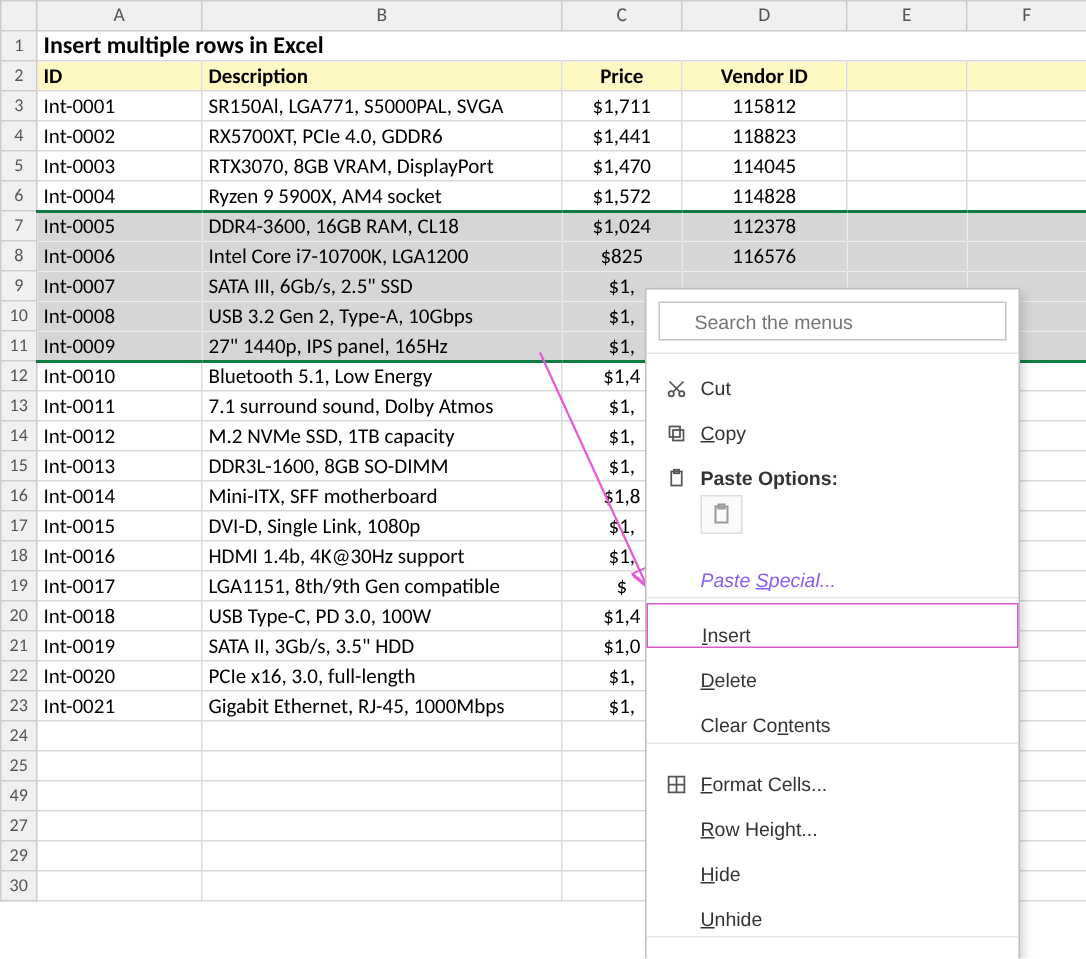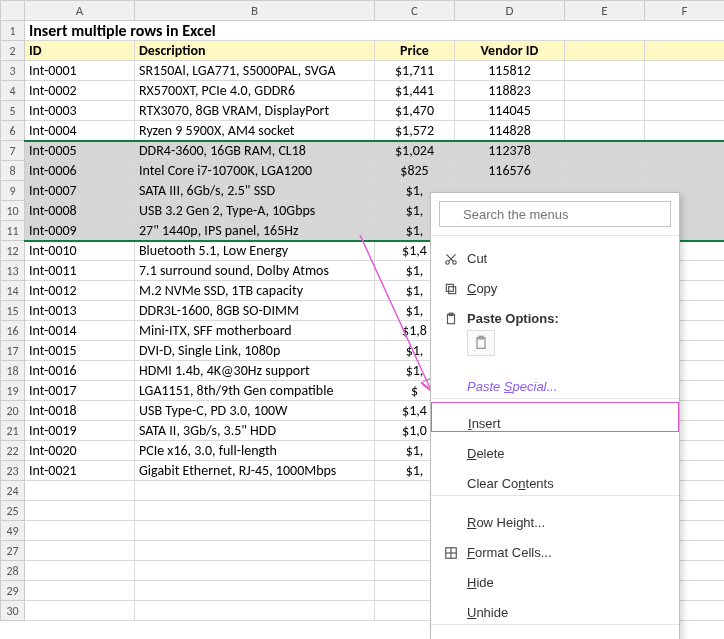--- a/index.html
+++ b/index.html
@@ -355,29 +355,20 @@
       <tr>
      <td class="rowhead">27</td>
      <td class="cell"></td>
         <td class="cell"></td>
      <td class="cell"></td>
         <td class="cell"></td>
      <td class="cell"></td>
         <td class="cell"></td>
     </tr>
       <tr>
-     <td class="rowhead">28</td>
-     <td class="cell"></td>
-        <td class="cell"></td>
-     <td class="cell"></td>
-        <td class="cell"></td>
-     <td class="cell"></td>
-        <td class="cell"></td>
-    </tr>
-      <tr>
      <td class="rowhead">29</td>
      <td class="cell"></td>
         <td class="cell"></td>
      <td class="cell"></td>
         <td class="cell"></td>
      <td class="cell"></td>
         <td class="cell"></td>
     </tr>
       <tr>
      <td class="rowhead">30</td>
@@ -453,35 +444,35 @@
   <div class="menu-item">
     <span class="menu-icon"></span>
     <span class="menu-label"><span class="accel">D</span>elete</span>
   </div>
   <div class="menu-item">
     <span class="menu-icon"></span>
     <span class="menu-label">Clear Co<span class="accel">n</span>tents</span>
   </div>
   <div class="menu-sep"></div>
   <div class="menu-item">
-    <span class="menu-icon"></span>
-    <span class="menu-label"><span class="accel">R</span>ow Height...</span>
-  </div>
-  <div class="menu-item">
     <span class="menu-icon">
       <svg width="14" height="14" viewBox="0 0 24 24" fill="none" stroke="#555" stroke-width="2">
           <rect x="3" y="3" width="18" height="18"></rect>
           <line x1="3" y1="12" x2="21" y2="12"></line>
           <line x1="12" y1="3" x2="12" y2="21"></line>
         </svg>
     </span>
     <span class="menu-label"><span class="accel">F</span>ormat Cells...</span>
   </div>
   <div class="menu-item">
     <span class="menu-icon"></span>
+    <span class="menu-label"><span class="accel">R</span>ow Height...</span>
+  </div>
+  <div class="menu-item">
+    <span class="menu-icon"></span>
     <span class="menu-label"><span class="accel">H</span>ide</span>
   </div>
   <div class="menu-item">
     <span class="menu-icon"></span>
     <span class="menu-label"><span class="accel">U</span>nhide</span>
   </div>
   <div class="menu-sep"></div>
   <div class="menu-item">
     <span class="menu-icon">
       <svg width="14" height="14" viewBox="0 0 24 24" fill="none" stroke="#555" stroke-width="2">

